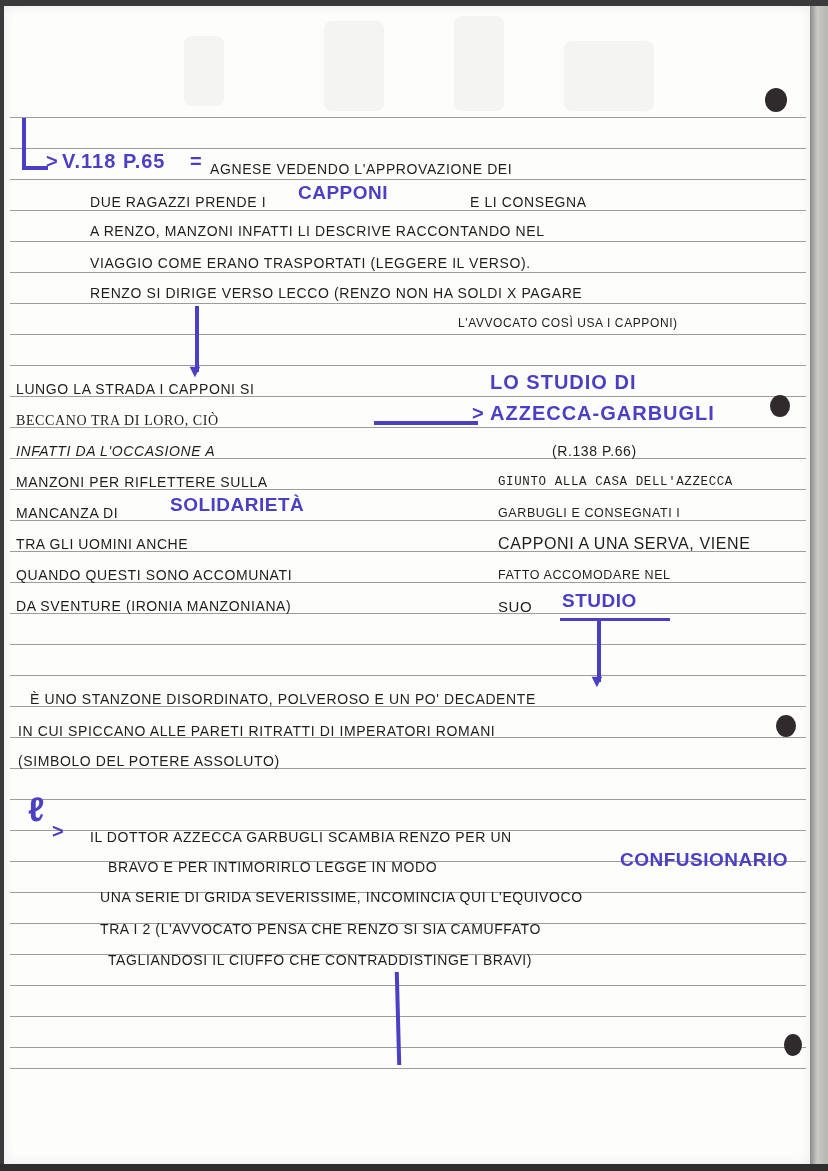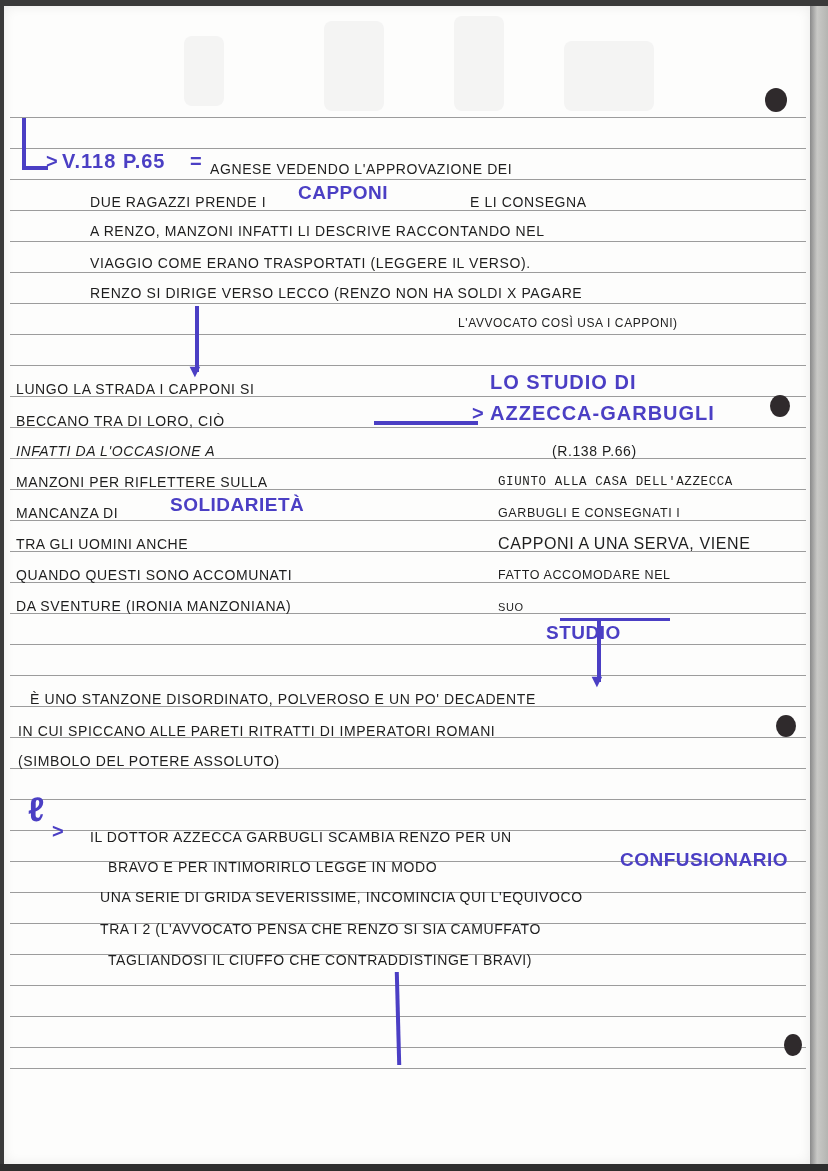--- a/index.html
+++ b/index.html
@@ -108,41 +108,41 @@
 
 <div class="t" style="left:90px;top:222px;">A RENZO, MANZONI INFATTI LI DESCRIVE RACCONTANDO NEL</div>
 <div class="t" style="left:90px;top:254px;">VIAGGIO COME ERANO TRASPORTATI (LEGGERE IL VERSO).</div>
 <div class="t" style="left:90px;top:284px;">RENZO SI DIRIGE VERSO LECCO (RENZO NON HA SOLDI x PAGARE</div>
 <div class="t" style="left:458px;top:314px;font-size:12px;">L'AVVOCATO COSÌ USA I CAPPONI)</div>
 
 <div class="vline" style="left:195px;top:306px;width:4px;height:66px;"></div>
 <div class="t blue" style="left:186px;top:362px;font-size:18px;">▼</div>
 
 <div class="t" style="left:16px;top:380px;">LUNGO LA STRADA I CAPPONI SI</div>
-<div class="t" style="left:16px;top:412px;">BECCANO TRA DI LORO, CIÒ</div>
+<div class="t" style="left:16px;top:412px;font-family:Liberation Serif, serif;">BECCANO TRA DI LORO, CIÒ</div>
 <div class="t" style="left:16px;top:442px;font-style:italic;">INFATTI DA L'OCCASIONE A</div>
 <div class="t" style="left:16px;top:473px;">MANZONI PER RIFLETTERE SULLA</div>
 <div class="t" style="left:16px;top:504px;">MANCANZA DI</div>
 <div class="t blue mid" style="left:170px;top:496px;">SOLIDARIETÀ</div>
 <div class="t" style="left:16px;top:535px;">TRA GLI UOMINI ANCHE</div>
 <div class="t" style="left:16px;top:566px;">QUANDO QUESTI SONO ACCOMUNATI</div>
 <div class="t" style="left:16px;top:597px;">DA SVENTURE (IRONIA MANZONIANA)</div>
 
 <div class="hline" style="left:374px;top:421px;width:104px;height:4px;"></div>
 
 <div class="t blue big" style="left:490px;top:373px;">LO STUDIO DI</div>
 <div class="t blue big" style="left:472px;top:404px;">&gt;</div>
 <div class="t blue big" style="left:490px;top:404px;">AZZECCA-GARBUGLI</div>
 <div class="t" style="left:552px;top:442px;">(R.138 P.66)</div>
 <div class="t" style="left:498px;top:473px;font-size:12.5px;font-family:Liberation Mono, monospace;">GIUNTO ALLA CASA DELL'AZZECCA</div>
 <div class="t" style="left:498px;top:504px;font-size:12.5px;">GARBUGLI E CONSEGNATI I</div>
 <div class="t" style="left:498px;top:535px;font-size:16px;">CAPPONI A UNA SERVA, VIENE</div>
 <div class="t" style="left:498px;top:566px;font-size:12.5px;">FATTO ACCOMODARE NEL</div>
-<div class="t" style="left:498px;top:598px;font-size:11px;">SUO</div>
-<div class="t blue mid" style="left:546px;top:592px;margin-top:32px;">STUDIO</div>
+<div class="t" style="left:498px;top:598px;font-size:15px;">SUO</div>
+<div class="t blue mid" style="left:562px;top:592px;">STUDIO</div>
 <div class="hline" style="left:560px;top:618px;width:110px;height:3px;"></div>
 
 <div class="vline" style="left:597px;top:620px;width:4px;height:62px;"></div>
 <div class="t blue" style="left:588px;top:672px;font-size:18px;">▼</div>
 
 <div class="t" style="left:30px;top:690px;">È UNO STANZONE DISORDINATO, POLVEROSO E UN PO' DECADENTE</div>
 <div class="t" style="left:18px;top:722px;">IN CUI SPICCANO ALLE PARETI RITRATTI DI IMPERATORI ROMANI</div>
 <div class="t" style="left:18px;top:752px;">(SIMBOLO DEL POTERE ASSOLUTO)</div>
 
 <div class="t blue" style="left:28px;top:800px;font-size:34px;font-weight:bold;">ℓ</div>

